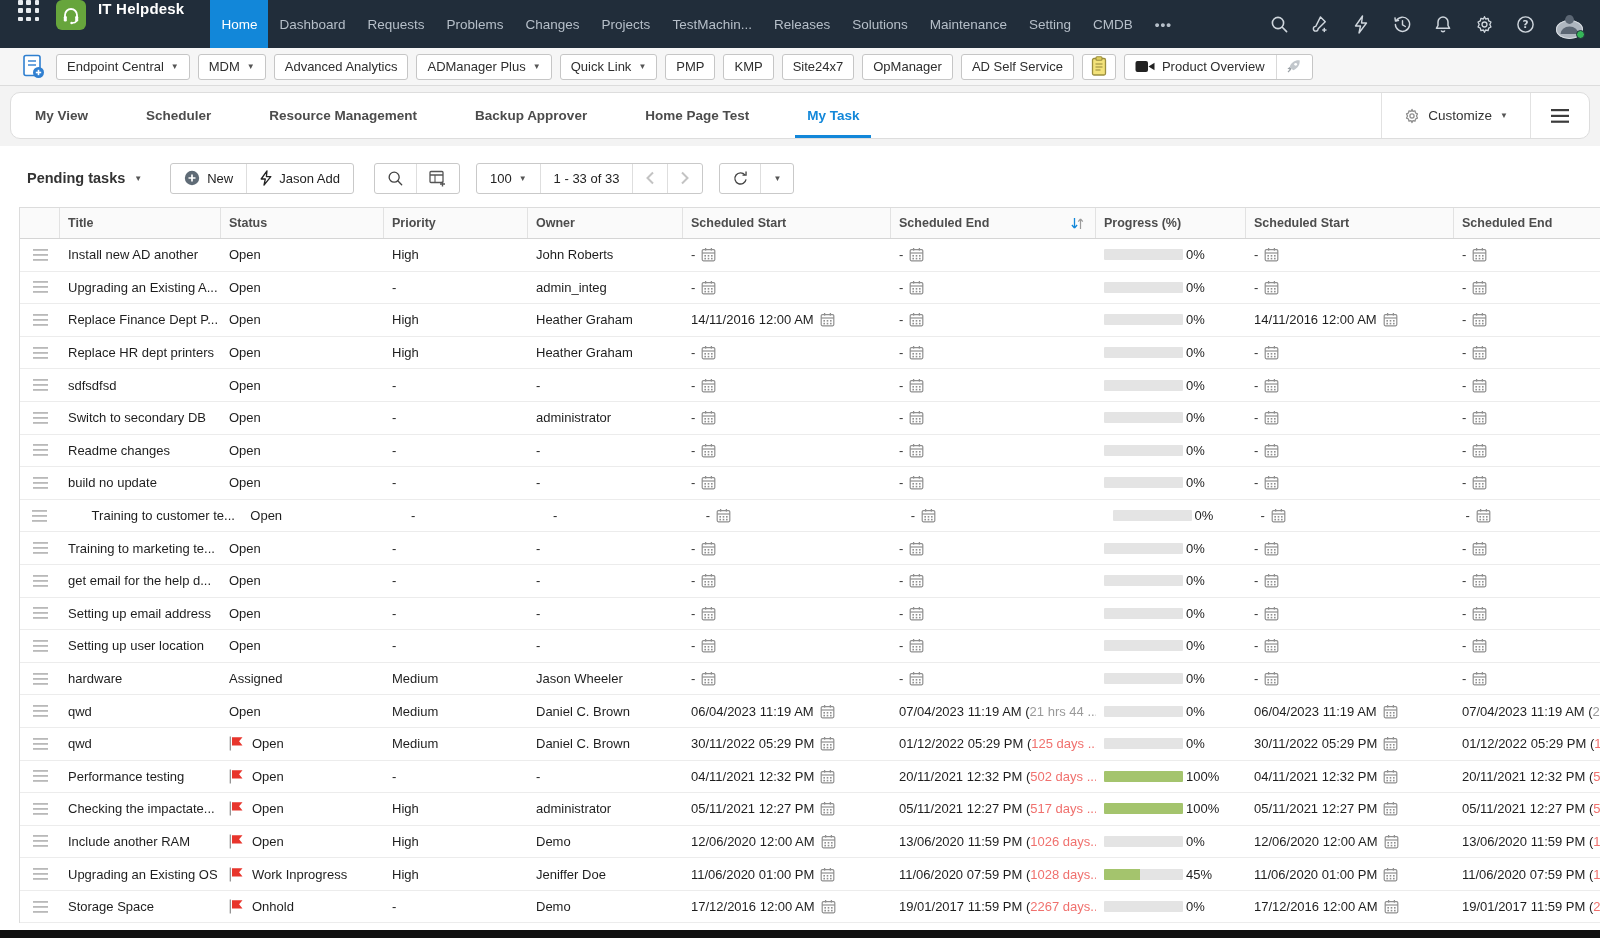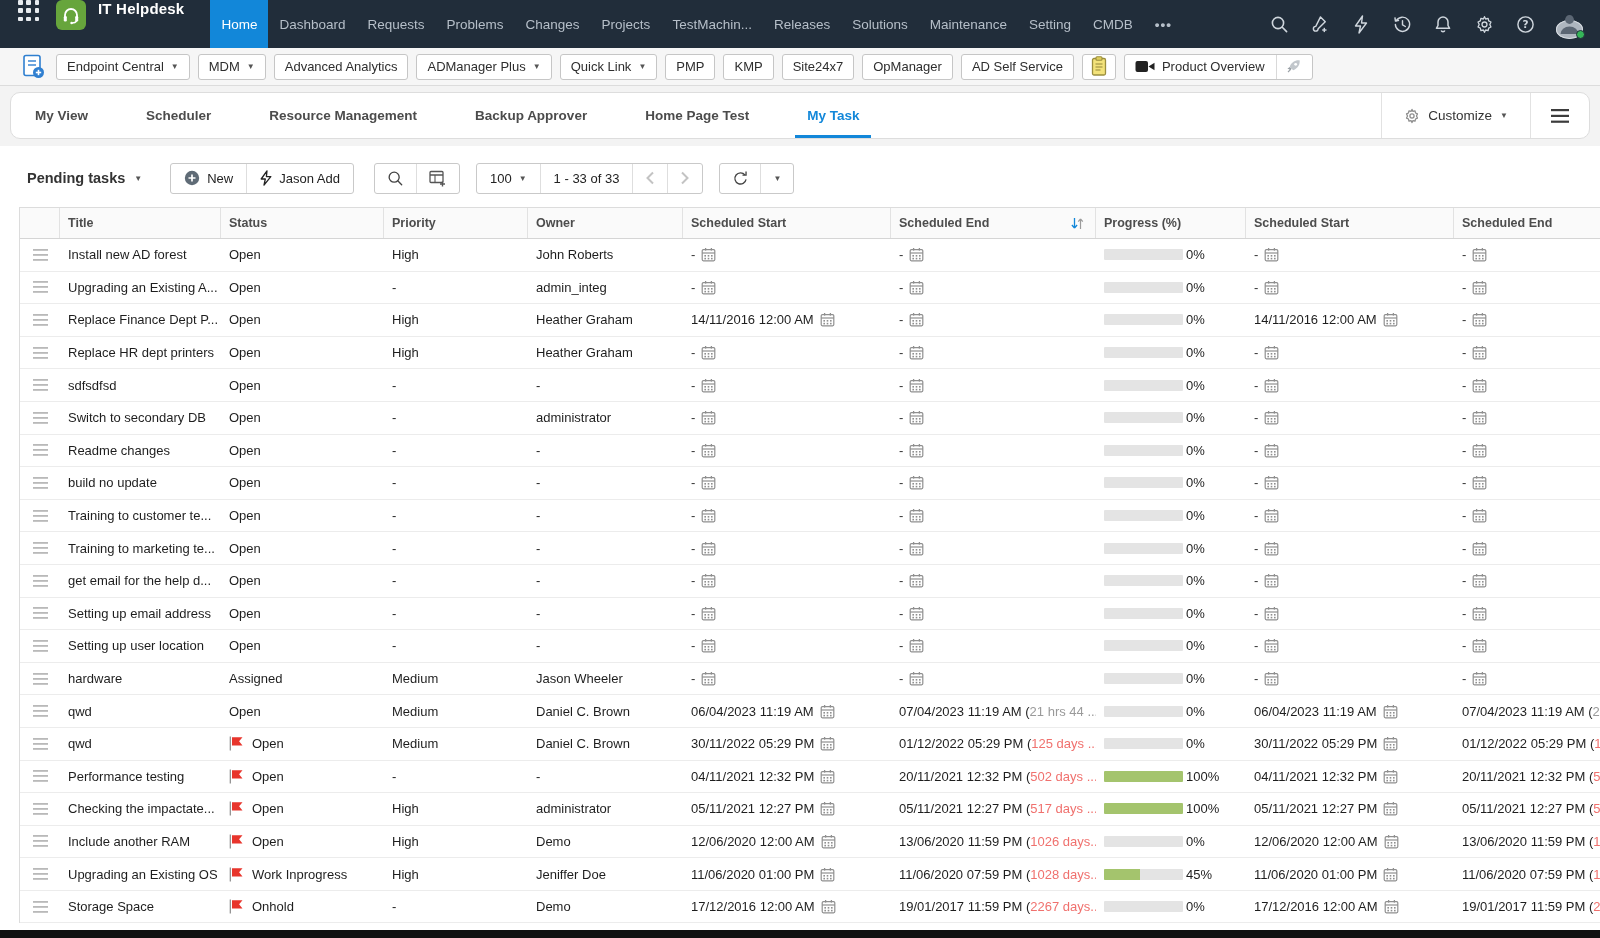--- a/index.html
+++ b/index.html
@@ -360,21 +360,21 @@
     </div>
   <div id="tbody">
       <div class="trow">
         <span class="td center handle" style="width: 40px;">
           <svg width="15" height="12" viewBox="0 0 15 12">
             <rect y="0" width="15" height="1.8" fill="#b9b9b9"></rect>
             <rect y="5" width="15" height="1.8" fill="#b9b9b9"></rect>
             <rect y="10" width="15" height="1.8" fill="#b9b9b9"></rect>
           </svg>
         </span>
-        <span class="td" style="width: 161px;">Install new AD forest</span>
+        <span class="td" style="width: 161px;">Install new AD another</span>
         <span class="td" style="width: 163px;">
           <span>Open</span>
         </span>
         <span class="td" style="width: 144px;">High</span>
         <span class="td" style="width: 155px;">John Roberts</span>
         <span class="td" style="width: 208px;">
           <span class="dash">-</span>
           <span class="calic">
             <svg width="15" height="15" viewBox="0 0 15 15">
               <rect x="1.2" y="2.6" width="12.6" height="11.2" rx="1.2" fill="#fff" stroke="#8f8f8f" stroke-width="1.2"></rect>
@@ -1136,21 +1136,21 @@
         </span>
       </div>
       <div class="trow">
         <span class="td center handle" style="width: 40px;">
           <svg width="15" height="12" viewBox="0 0 15 12">
             <rect y="0" width="15" height="1.8" fill="#b9b9b9"></rect>
             <rect y="5" width="15" height="1.8" fill="#b9b9b9"></rect>
             <rect y="10" width="15" height="1.8" fill="#b9b9b9"></rect>
           </svg>
         </span>
-        <span class="td" style="width: 161px;">Training to customer te...</span>
+        <span class="td" style="width: 161px; margin-left: 24px;">Training to customer te...</span>
         <span class="td" style="width: 163px;">
           <span>Open</span>
         </span>
         <span class="td" style="width: 144px;">-</span>
         <span class="td" style="width: 155px;">-</span>
         <span class="td" style="width: 208px;">
           <span class="dash">-</span>
           <span class="calic">
             <svg width="15" height="15" viewBox="0 0 15 15">
               <rect x="1.2" y="2.6" width="12.6" height="11.2" rx="1.2" fill="#fff" stroke="#8f8f8f" stroke-width="1.2"></rect>

